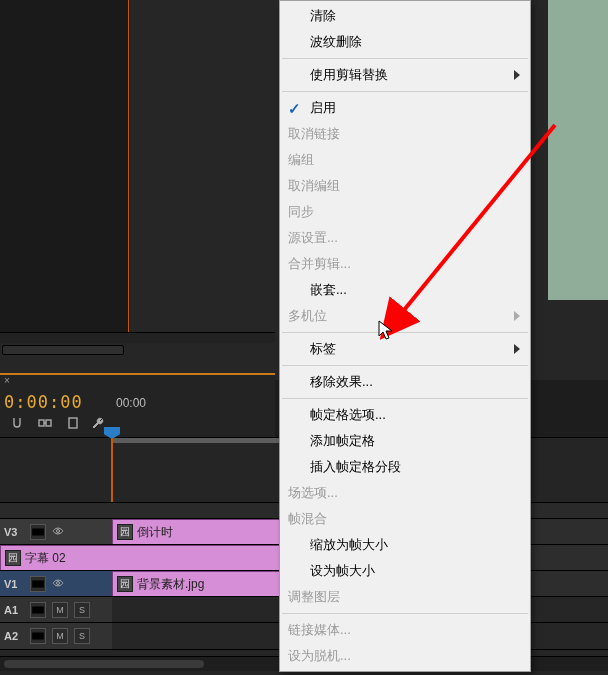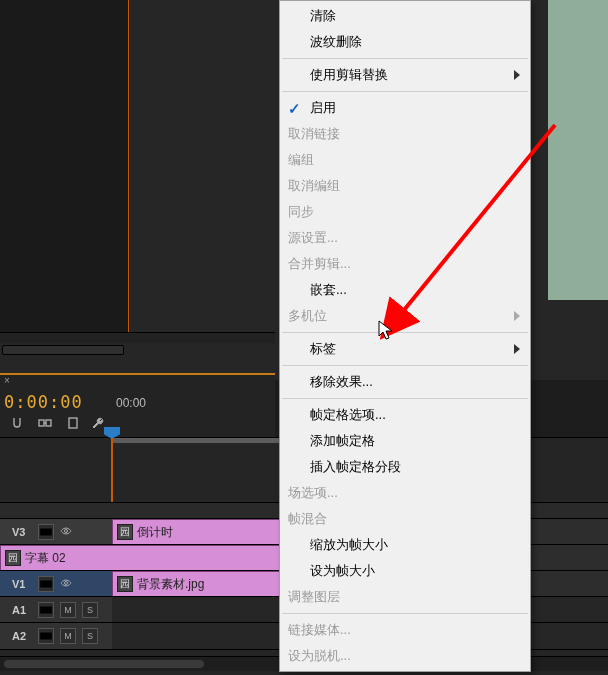--- a/index.html
+++ b/index.html
@@ -122,21 +122,21 @@
     border-top:1px solid #000;
     border-bottom:1px solid #000;
     display:flex;
   }
   .track-header {
     width:112px; height:100%;
     background:#3a3a3a;
     display:flex; align-items:center;
     font-size:11px; color:#ccc;
     gap:6px;
-    padding-left:12px;
+    padding-left:4px;
     box-sizing:border-box;
   }
   .track-header.sel { background:#2f4666; }
   .track-body {
     flex:1; height:100%; background:#2d2d2d; position:relative;
   }
   .track-header .eye svg { width:12px; height:12px; stroke:#aaa; fill:none; }
   .th-label { width:20px; font-weight:bold; }
   .th-box {
     width:14px; height:14px; border:1px solid #555;

